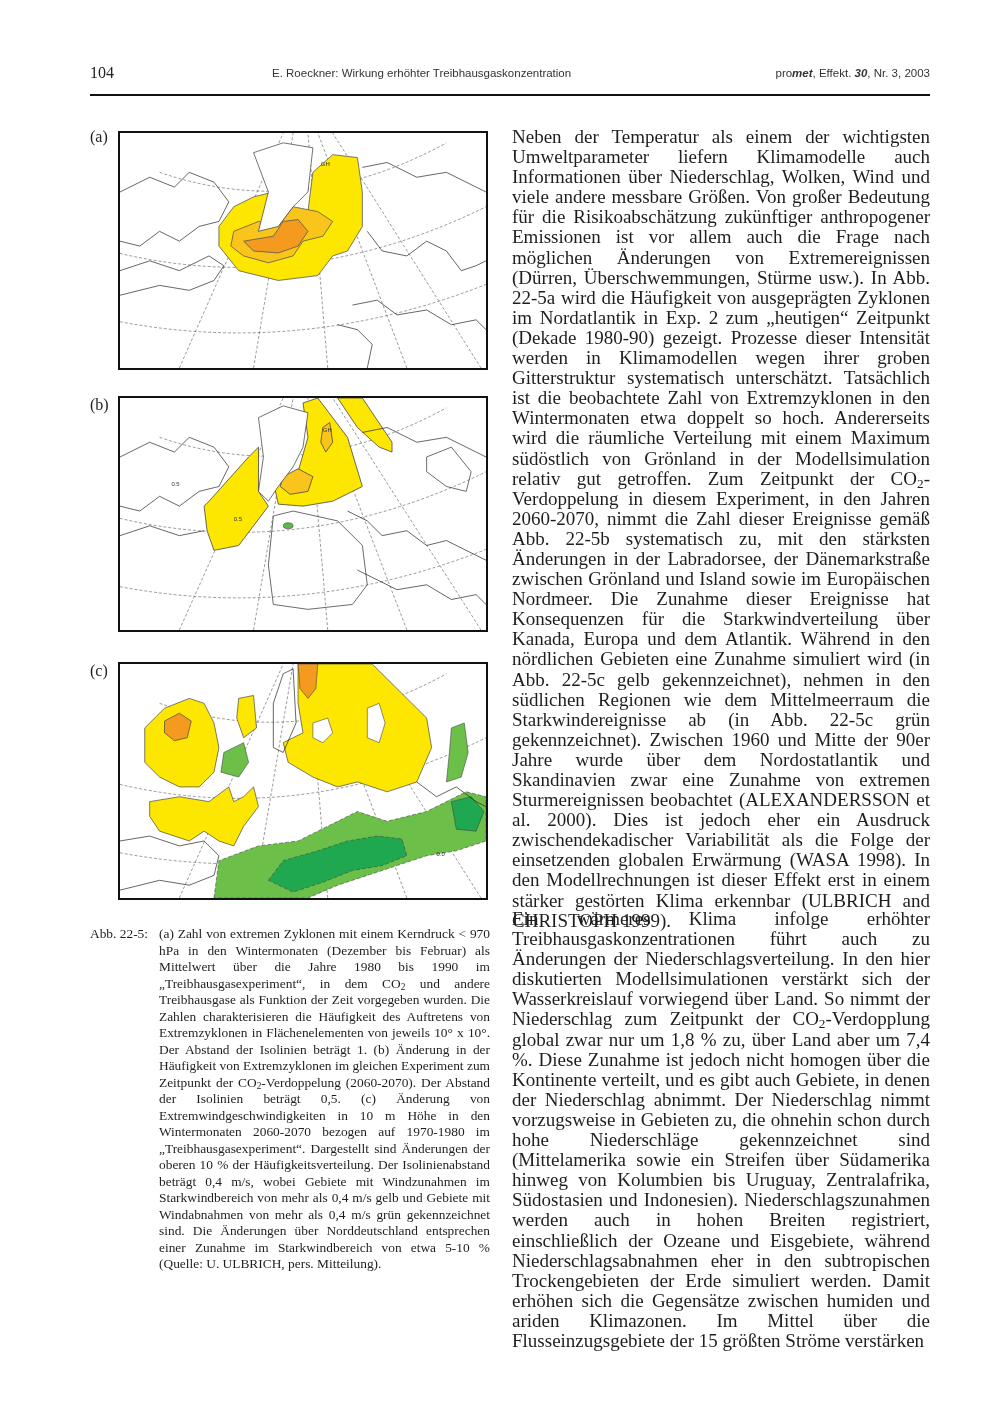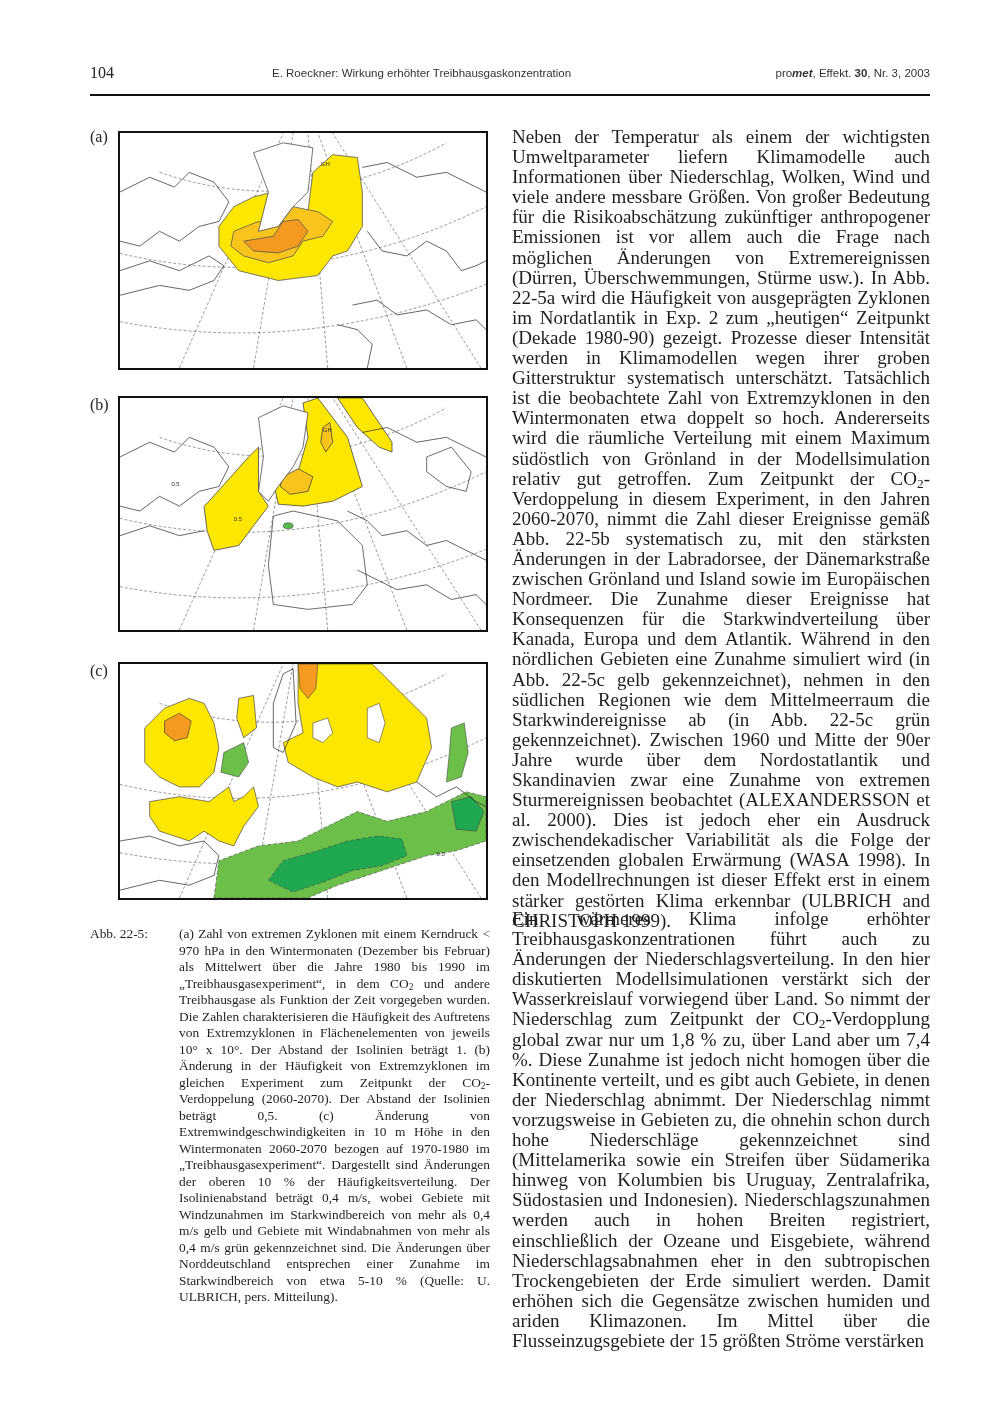--- a/index.html
+++ b/index.html
@@ -1,33 +1,33 @@
 <!DOCTYPE html>
 <html><head>
 <meta charset="utf-8">
 <style>
   html, body { margin:0; padding:0; background:#ffffff; }
   body { width:1000px; height:1413px; position:relative; overflow:hidden; color:#1a1a1a; }
   .header { position:absolute; left:90px; top:62px; width:840px; height:30px; font-family:"Liberation Sans", sans-serif; font-size:11.5px; color:#333; }
   .header .page-num { position:absolute; left:0; top:2px; font-family:"Liberation Serif", serif; font-size:16px; color:#222; }
   .header .running-title { position:absolute; left:182px; top:5px; }
   .header .journal { position:absolute; right:0; top:5px; }
-  .header .journal b { font-weight:bold; }
+  .header .journal b { font-weight:bold;font-style:italic; }
   .header .journal i { font-style:italic; font-weight:bold; }
   .rule { position:absolute; left:90px; top:94px; width:840px; height:2px; background:#111; }
 
   .fig-label { position:absolute; left:90px; font-family:"Liberation Serif", serif; font-size:16px; color:#222; }
   .map { position:absolute; left:118px; width:370px; border:2px solid #111; box-sizing:border-box; background:#fff; overflow:hidden; }
   .map svg { display:block; width:100%; height:100%; }
 
   .body-col { position:absolute; left:512px; width:418px; font-family:"Liberation Serif", serif; font-size:19px; line-height:20.1px; text-align:justify; color:#1e1e1e; hyphens:manual; }
   .body-col p { margin:0; }
   .caption { position:absolute; left:90px; top:926px; width:400px; font-family:"Liberation Serif", serif; font-size:13.4px; line-height:16.5px; color:#1e1e1e; }
   .caption .cap-label { position:absolute; left:0; top:0; }
-  .caption .cap-text { margin-left:89px; text-align:justify; }
+  .caption .cap-text { margin-left:69px; text-align:justify; }
   sub { font-size:0.7em; vertical-align:-0.25em; line-height:0; }
 </style>
 </head>
 <body>
 
 <div class="header">
   <span class="page-num">104</span>
   <span class="running-title">E. Roeckner: Wirkung erhöhter Treibhausgaskonzentration</span>
   <span class="journal"><span>pro</span><i>met</i><span>, Effekt. </span><b>30</b><span>, Nr. 3,  2003</span></span>
 </div>

